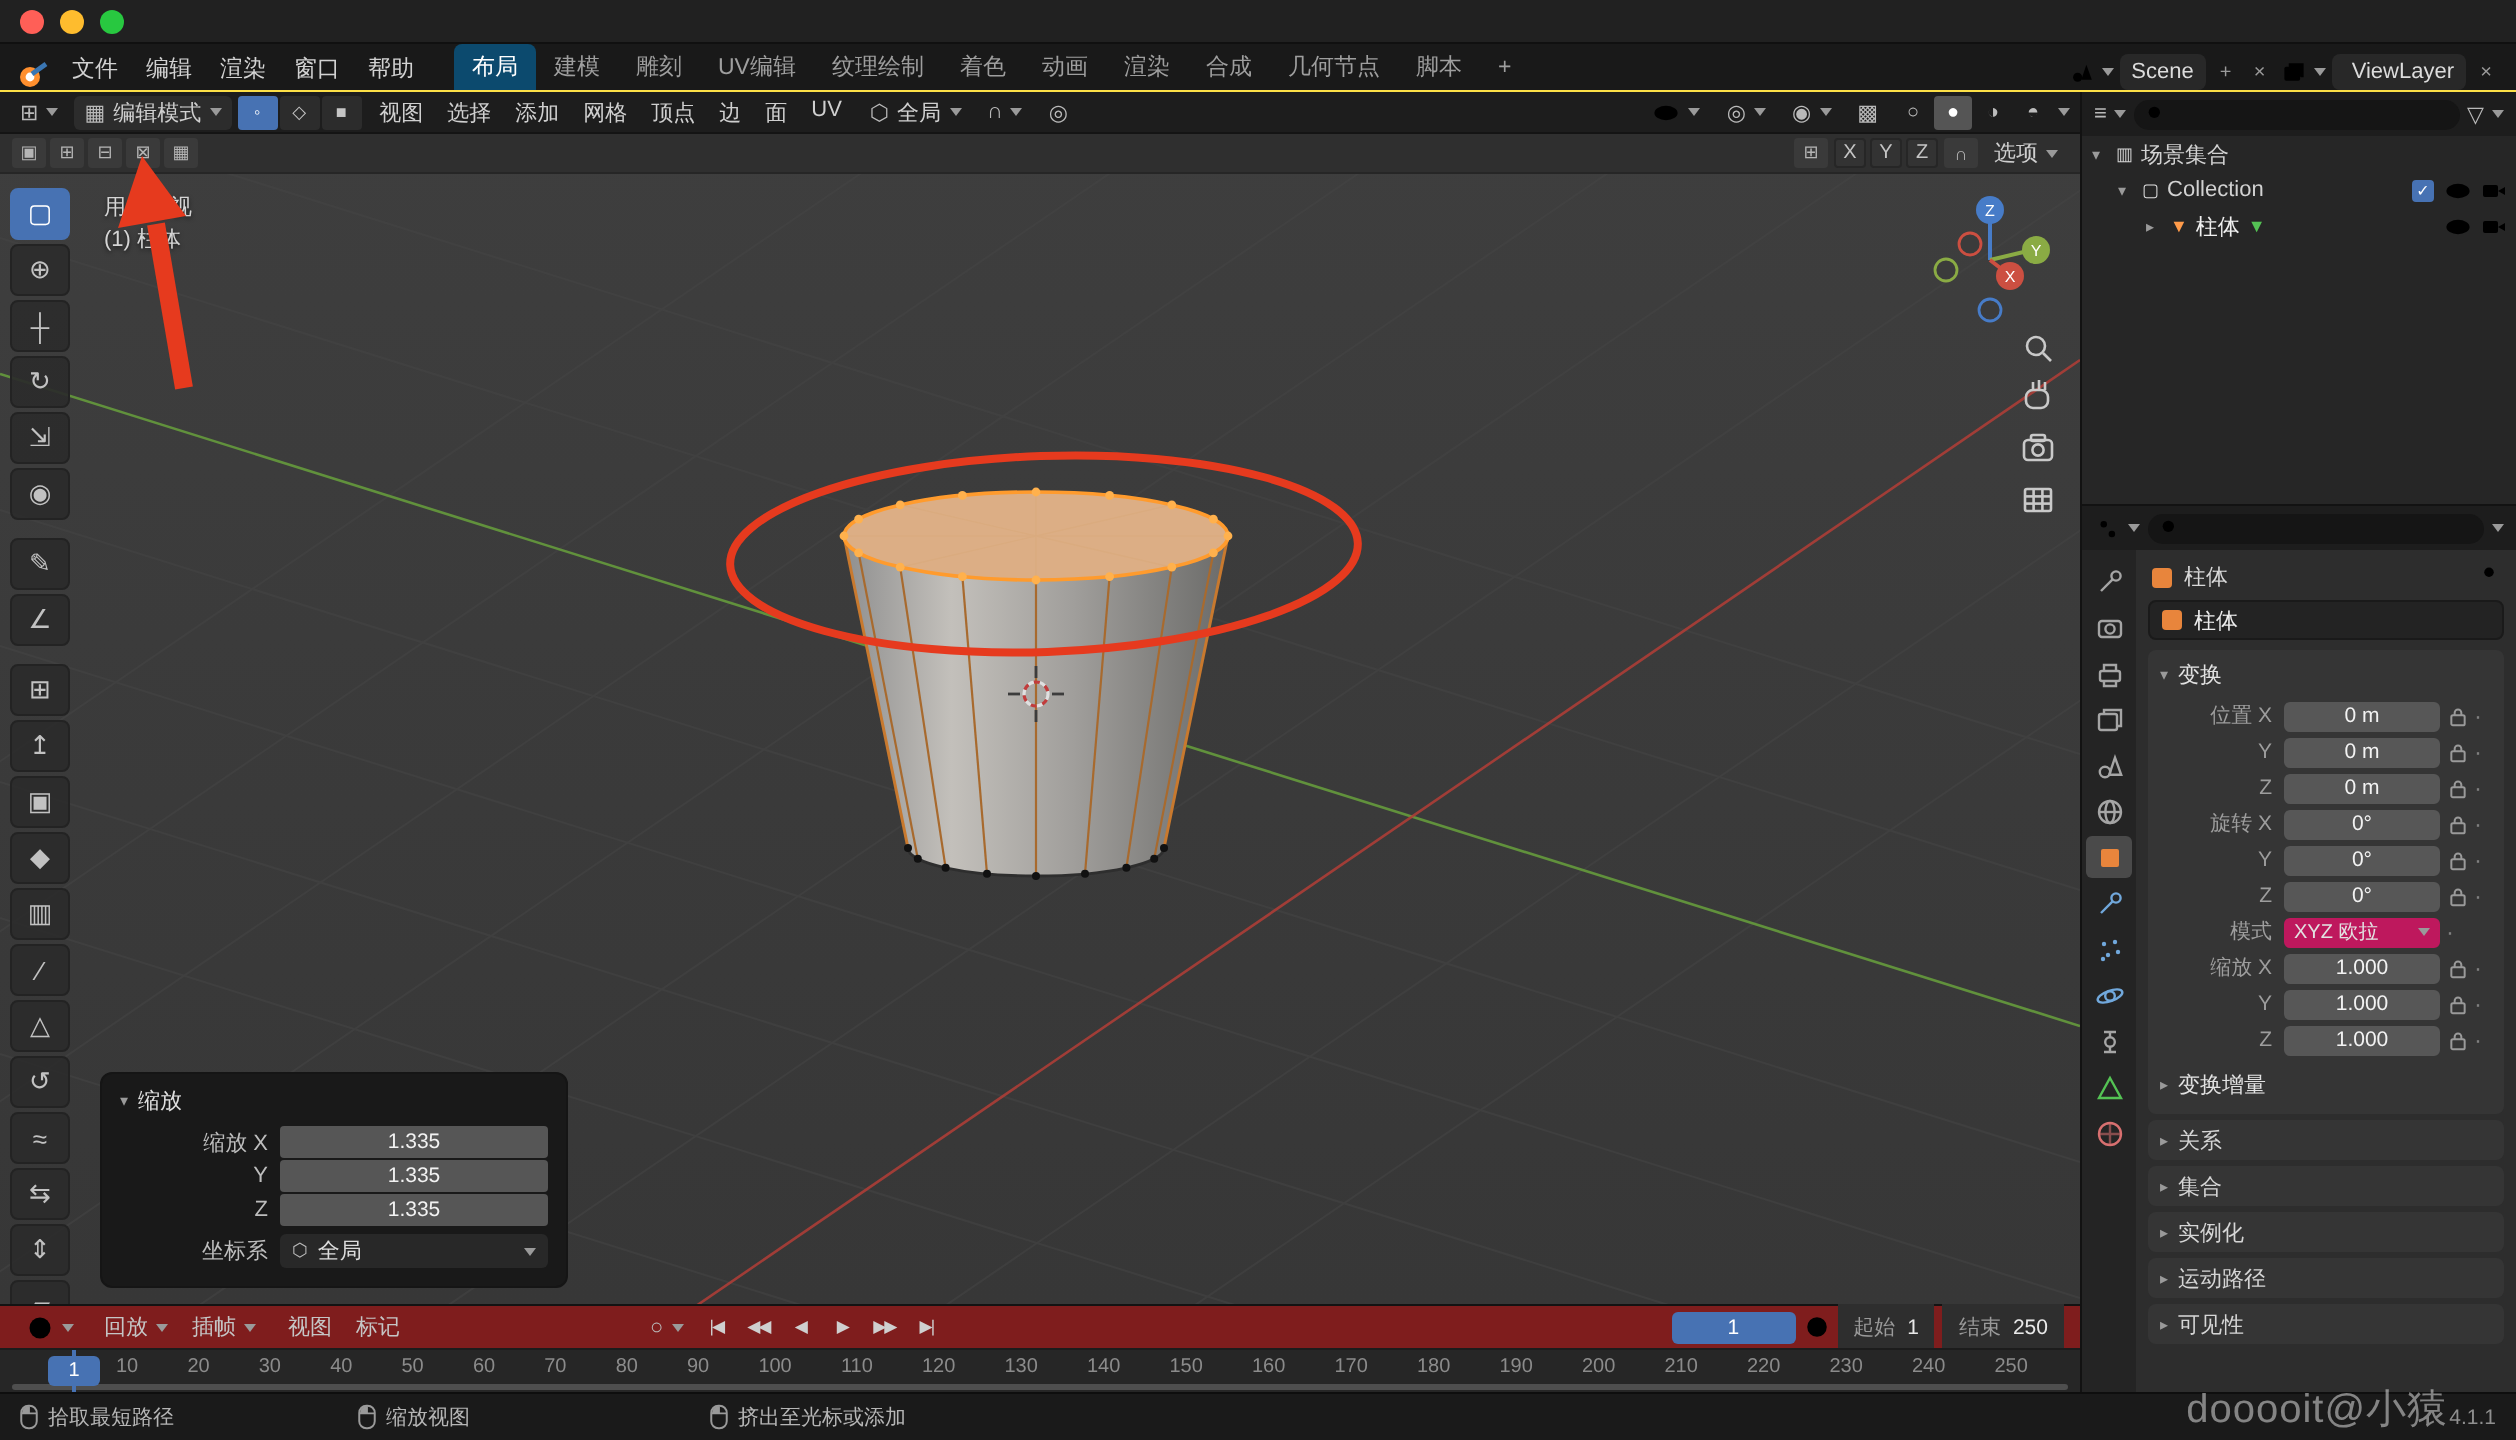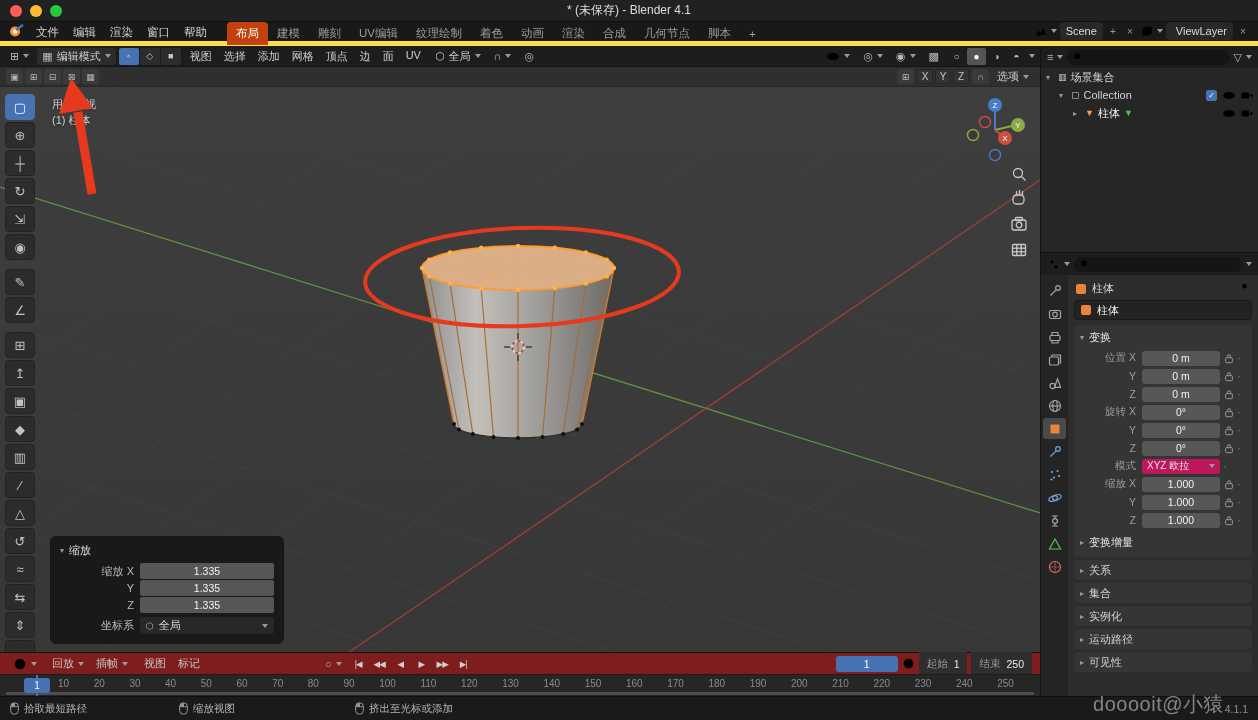--- a/index.html
+++ b/index.html
@@ -9,26 +9,26 @@
     background:#2b2b2b; font-family:"Liberation Sans","DejaVu Sans",sans-serif;
     font-size:11px; color:#c8c8c8; user-select:none;
   }
   
   .titlebar { height:22px; background:#212121; border-bottom:1px solid #101010; position:relative; display:flex; align-items:center; }
   .lights { display:flex; gap:8px; margin-left:10px; }
   .light { width:12px; height:12px; border-radius:50%; }
   .light.red { background:#ff5f57; } .light.yellow { background:#febc2e; } .light.green { background:#28c840; }
   .win-title { position:absolute; left:0; right:0; text-align:center; color:#dedede; font-size:12px; }
   
-  .menubar { height:24px; background:#191919; border-bottom:5px solid #fde047; display:flex; align-items:flex-start; padding:0 8px; gap:1px; }
+  .menubar { height:24px; background:#191919; border-bottom:1px solid #fde047; display:flex; align-items:flex-end; padding:0 8px; gap:1px; }
   .blogo { width:16px; height:16px; margin-right:4px; }
   .menu-item { padding:3px 7px; color:#d2d2d2; font-size:11.5px; border-radius:3px; }
   .workspaces { display:flex; margin-left:12px; align-items:center; }
   .ws-tab { padding:4px 9px; color:#9e9e9e; font-size:11.5px; border-radius:4px 4px 0 0; white-space:nowrap; }
-  .ws-tab.active { background:#c2410c; color:#ffffff; }
+  .ws-tab.active { background:#0c4a6e; color:#ffffff; }
   .scene-widgets { margin-left:auto; display:flex; align-items:center; gap:3px; }
   .hdr-field { height:18px; background:#282828; border-radius:4px; display:flex; align-items:center; gap:4px; padding:0 6px; color:#dcdcdc; font-size:11px; }
   .tiny-btn { width:14px; height:14px; display:flex; align-items:center; justify-content:center; color:#9a9a9a; font-size:10px; }
   .caret { width:0; height:0; border-left:3px solid transparent; border-right:3px solid transparent; border-top:4px solid #9a9a9a; display:inline-block; }
   
   .main { display:flex; height:650px; }
   .editor-col { width:1040px; display:flex; flex-direction:column; position:relative; }
   
   .vp-header { height:21px; background:#1d1d1d; border-bottom:1px solid #141414; display:flex; align-items:center; gap:3px; padding:0 5px; font-size:11px; }
   .hbtn { height:17px; display:flex; align-items:center; gap:4px; padding:0 5px; border-radius:3px; color:#cfcfcf; }
@@ -127,21 +127,20 @@
 <body>
 
 <div class="app">
 
   <div class="titlebar">
     <div class="lights">
       <div class="light red"></div>
       <div class="light yellow"></div>
       <div class="light green"></div>
     </div>
-    <div class="win-title">* (未保存) - Blender 4.1</div>
   </div>
 
   <div class="menubar">
     <svg class="blogo" viewBox="0 0 16 16">
       <circle cx="7" cy="9.5" r="5" fill="#ff8f2e"></circle>
         <circle cx="7" cy="9.5" r="2.2" fill="#fff"></circle>
       <path d="M8 8 L15 3" stroke="#3a76b3" stroke-width="2.4" fill="none"></path>
     </svg>
     <div style="display:flex;">
 

